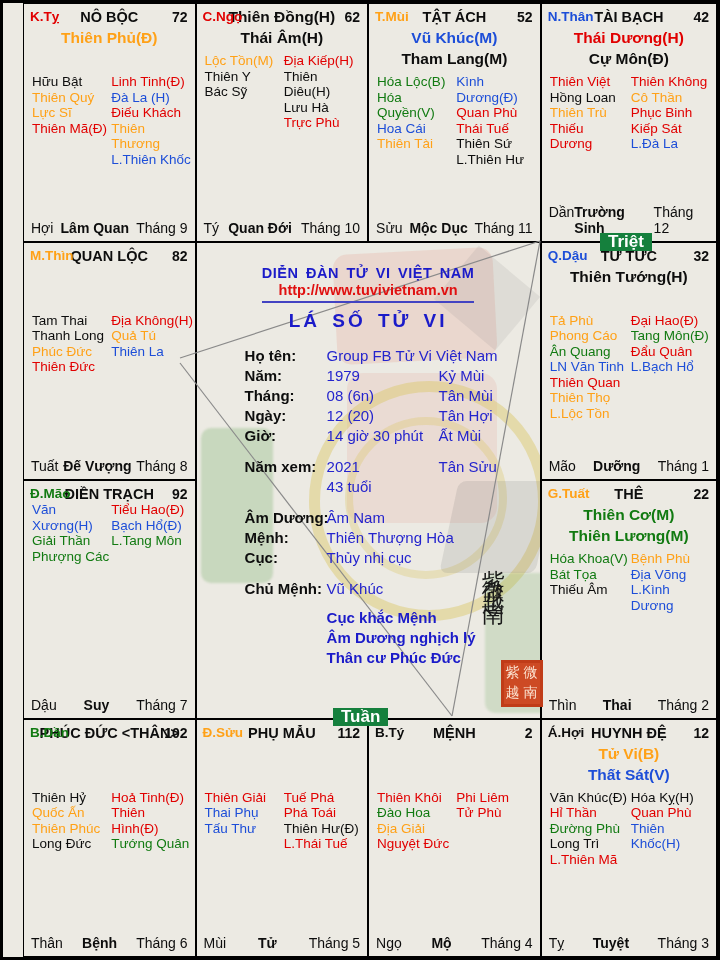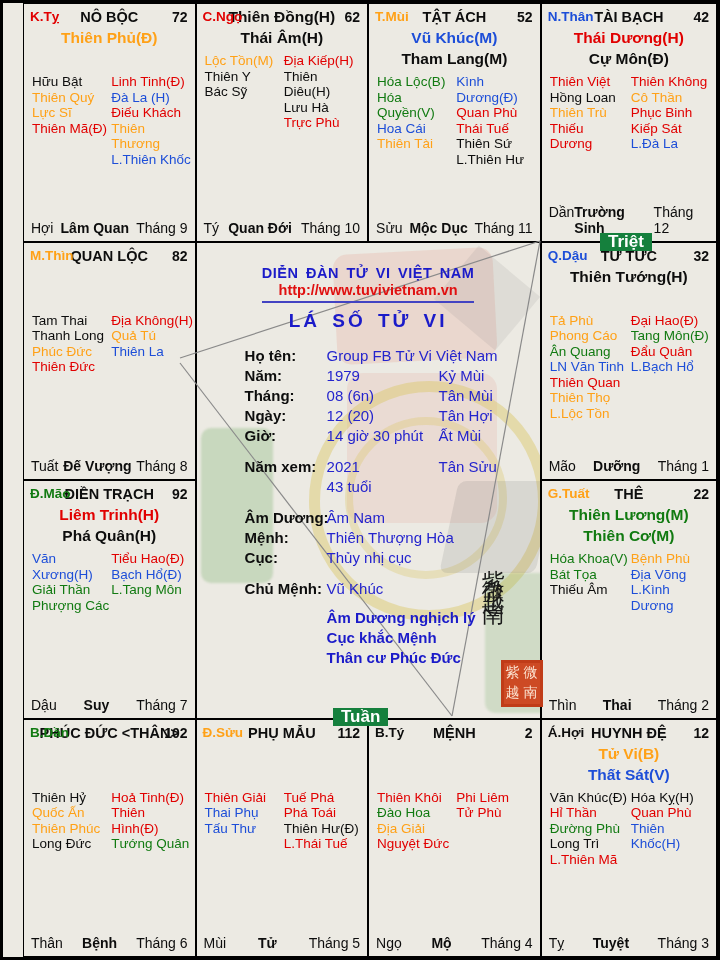--- a/index.html
+++ b/index.html
@@ -233,24 +233,20 @@
         <span>Mão</span>
           <span class="van">Dưỡng</span>
           <span>Tháng 1</span>
       </div>
     </div>
 
     <div class="cell p6">
       <span class="corner c-green">Đ.Mão</span>
       <div class="pname">ĐIỀN TRẠCH</div>
       <span class="pnum">92</span>
-      <div class="mains">
-          <div class="c-red">Liêm Trinh(H)</div>
-          <div class="c-black">Phá Quân(H)</div>
-        </div>
       <div class="minors">
           <div class="colL">
             <div class="c-gray">Văn Xương(H)</div>
             <div class="c-green">Giải Thần</div>
             <div class="c-green">Phượng Các</div>
           </div>
           <div class="colR">
             <div class="c-red">Tiểu Hao(Đ)</div>
             <div class="c-gray">Bạch Hổ(Đ)</div>
             <div class="c-green">L.Tang Môn</div>
@@ -261,22 +257,22 @@
           <span class="van">Suy</span>
           <span>Tháng 7</span>
       </div>
     </div>
 
     <div class="cell p7">
       <span class="corner c-orange">G.Tuất</span>
       <div class="pname">THÊ</div>
       <span class="pnum">22</span>
       <div class="mains">
+          <div class="c-green">Thiên Cơ(M)</div>
           <div class="c-green">Thiên Lương(M)</div>
-          <div class="c-green">Thiên Cơ(M)</div>
         </div>
       <div class="minors">
           <div class="colL">
             <div class="c-green">Hóa Khoa(V)</div>
             <div class="c-green">Bát Tọa</div>
             <div class="c-black">Thiếu Âm</div>
           </div>
           <div class="colR">
             <div class="c-orange">Bệnh Phù</div>
             <div class="c-gray">Địa Võng</div>
@@ -460,22 +456,22 @@
               <span class="v1">Thủy nhị cục</span>
               <span class="v2"></span>
             </div>
             <div class="irow gap">
               <span class="lbl">Chủ Mệnh:</span>
               <span class="v1">Vũ Khúc</span>
               <span class="v2"></span>
             </div>
           </div>
         <div class="notes">
+            <div>Cục khắc Mệnh</div>
             <div>Âm Dương nghịch lý</div>
-            <div>Cục khắc Mệnh</div>
             <div>Thân cư Phúc Đức</div>
           </div>
       </div>
       <div class="seal-text">紫微越南</div>
       <div class="seal">
           <span>紫</span>
           <span>微</span>
           <span>越</span>
           <span>南</span>
         </div>

